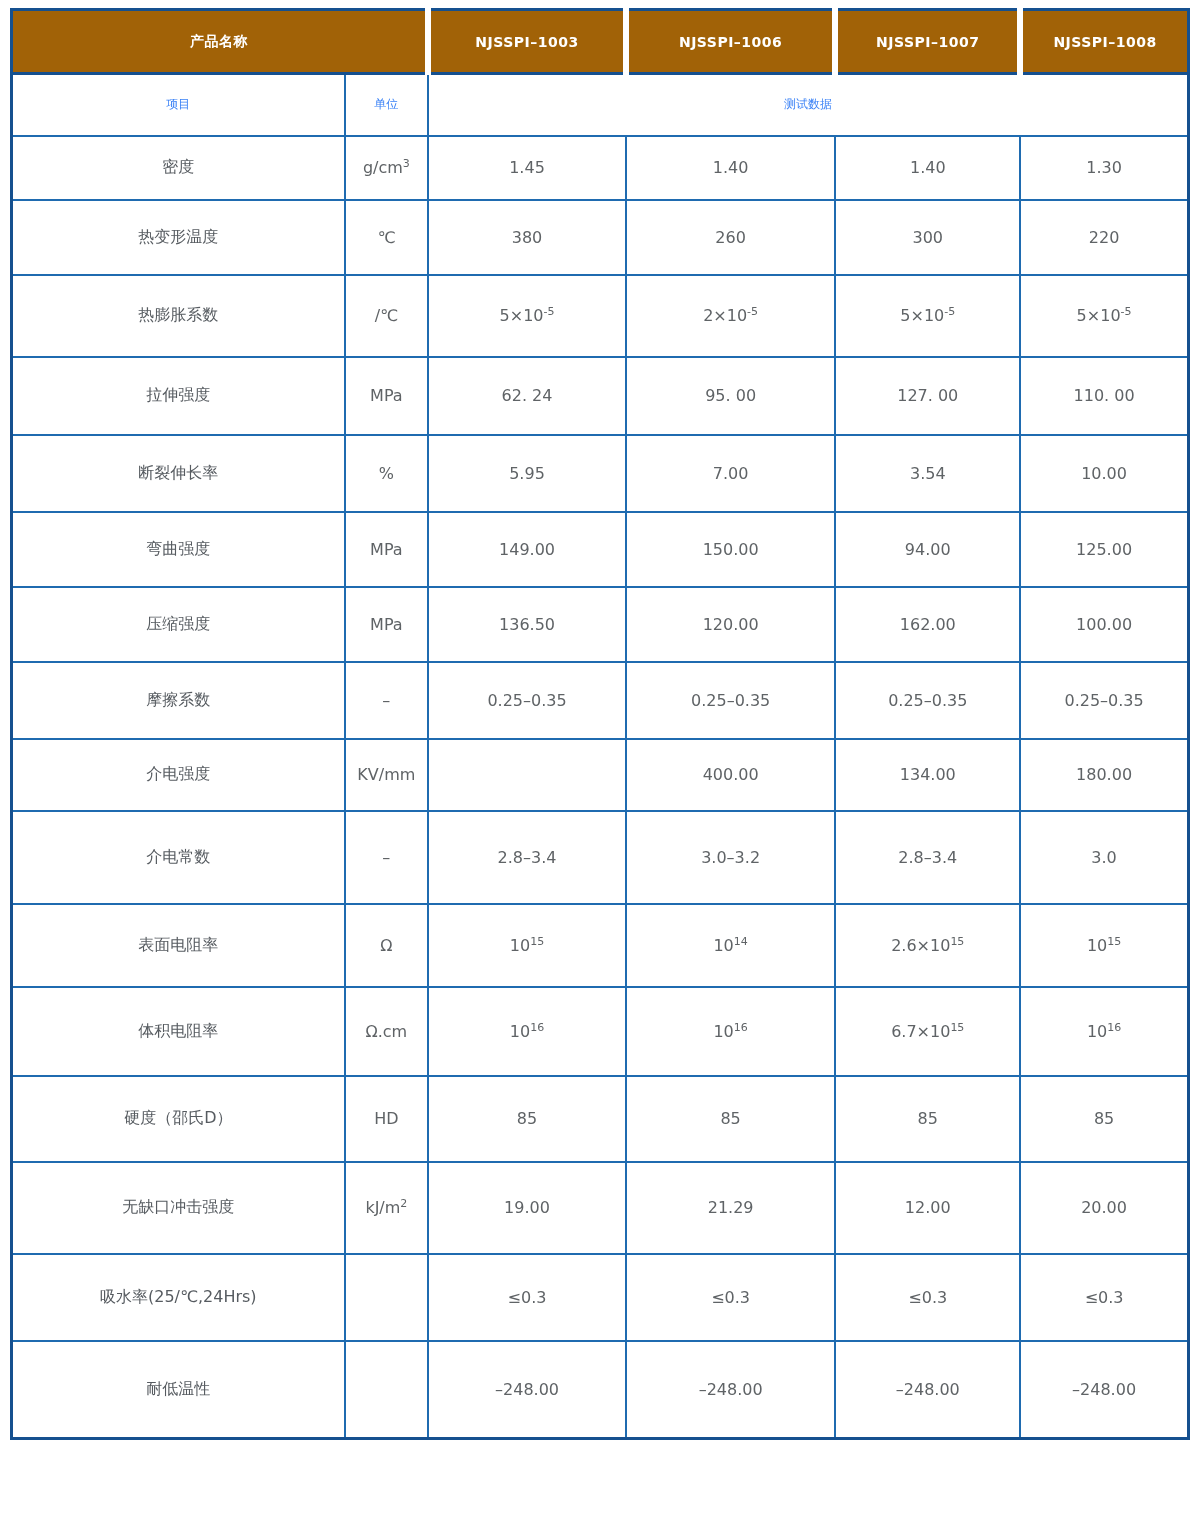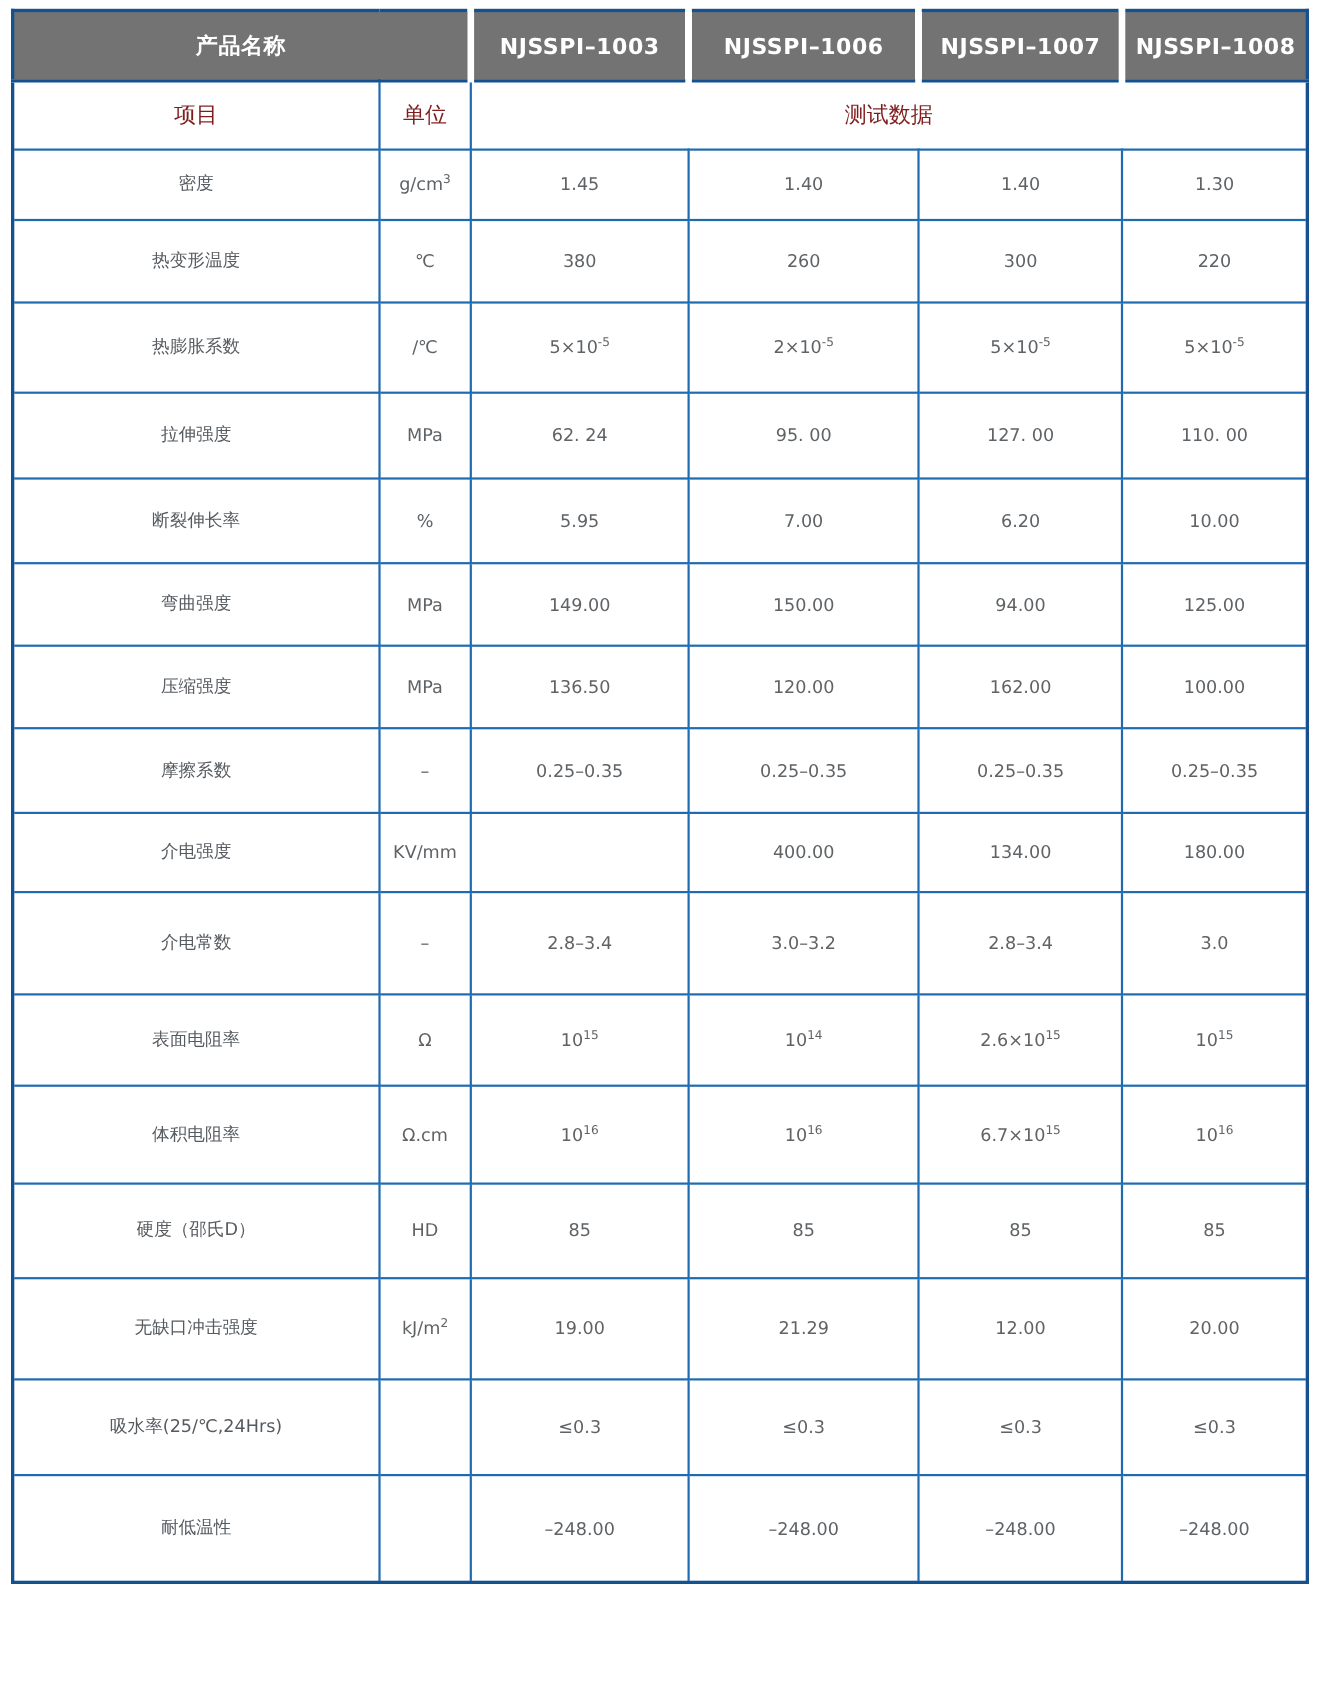--- a/index.html
+++ b/index.html
@@ -25,33 +25,33 @@
   
   col.c-item{width:28.3%;}
   col.c-unit{width:7.1%;}
   col.c-p1{width:16.8%;}
   col.c-p2{width:17.8%;}
   col.c-p3{width:15.7%;}
   col.c-p4{width:14.3%;}
   
   thead tr.head-row{height:64px;}
   thead th.head-cell{
-    background:#737373;
+    background:#a16207;
     color:#ffffff;
-    font-size:20px;
+    font-size:14px;
     font-weight:bold;
     letter-spacing:0.5px;
     border-bottom:3px solid #15508f;
   }
   thead th.gap{border-left:6px solid #ffffff;}
   
   thead tr.sub-row{height:62px;}
   thead tr.sub-row td{
-    font-size:20px;
-    color:#7f1d1d;
+    font-size:12px;
+    color:#3b82f6;
     background:#ffffff;
   }
   
   tbody td{
     font-size:16px;
     color:#5f6366;
     background:#ffffff;
   }
   tbody td.prop{color:#565b60;}
   sup{font-size:11px;line-height:0;}
@@ -132,21 +132,21 @@
     <td class="supable">62. 24</td>
     <td class="supable">95. 00</td>
     <td class="supable">127. 00</td>
     <td class="supable">110. 00</td>
   </tr>
         <tr>
     <td class="prop">断裂伸长率</td>
     <td class="supable">%</td>
     <td class="supable">5.95</td>
     <td class="supable">7.00</td>
-    <td class="supable">6.20</td>
+    <td class="supable">3.54</td>
     <td class="supable">10.00</td>
   </tr>
         <tr>
     <td class="prop">弯曲强度</td>
     <td class="supable">MPa</td>
     <td class="supable">149.00</td>
     <td class="supable">150.00</td>
     <td class="supable">94.00</td>
     <td class="supable">125.00</td>
   </tr>

